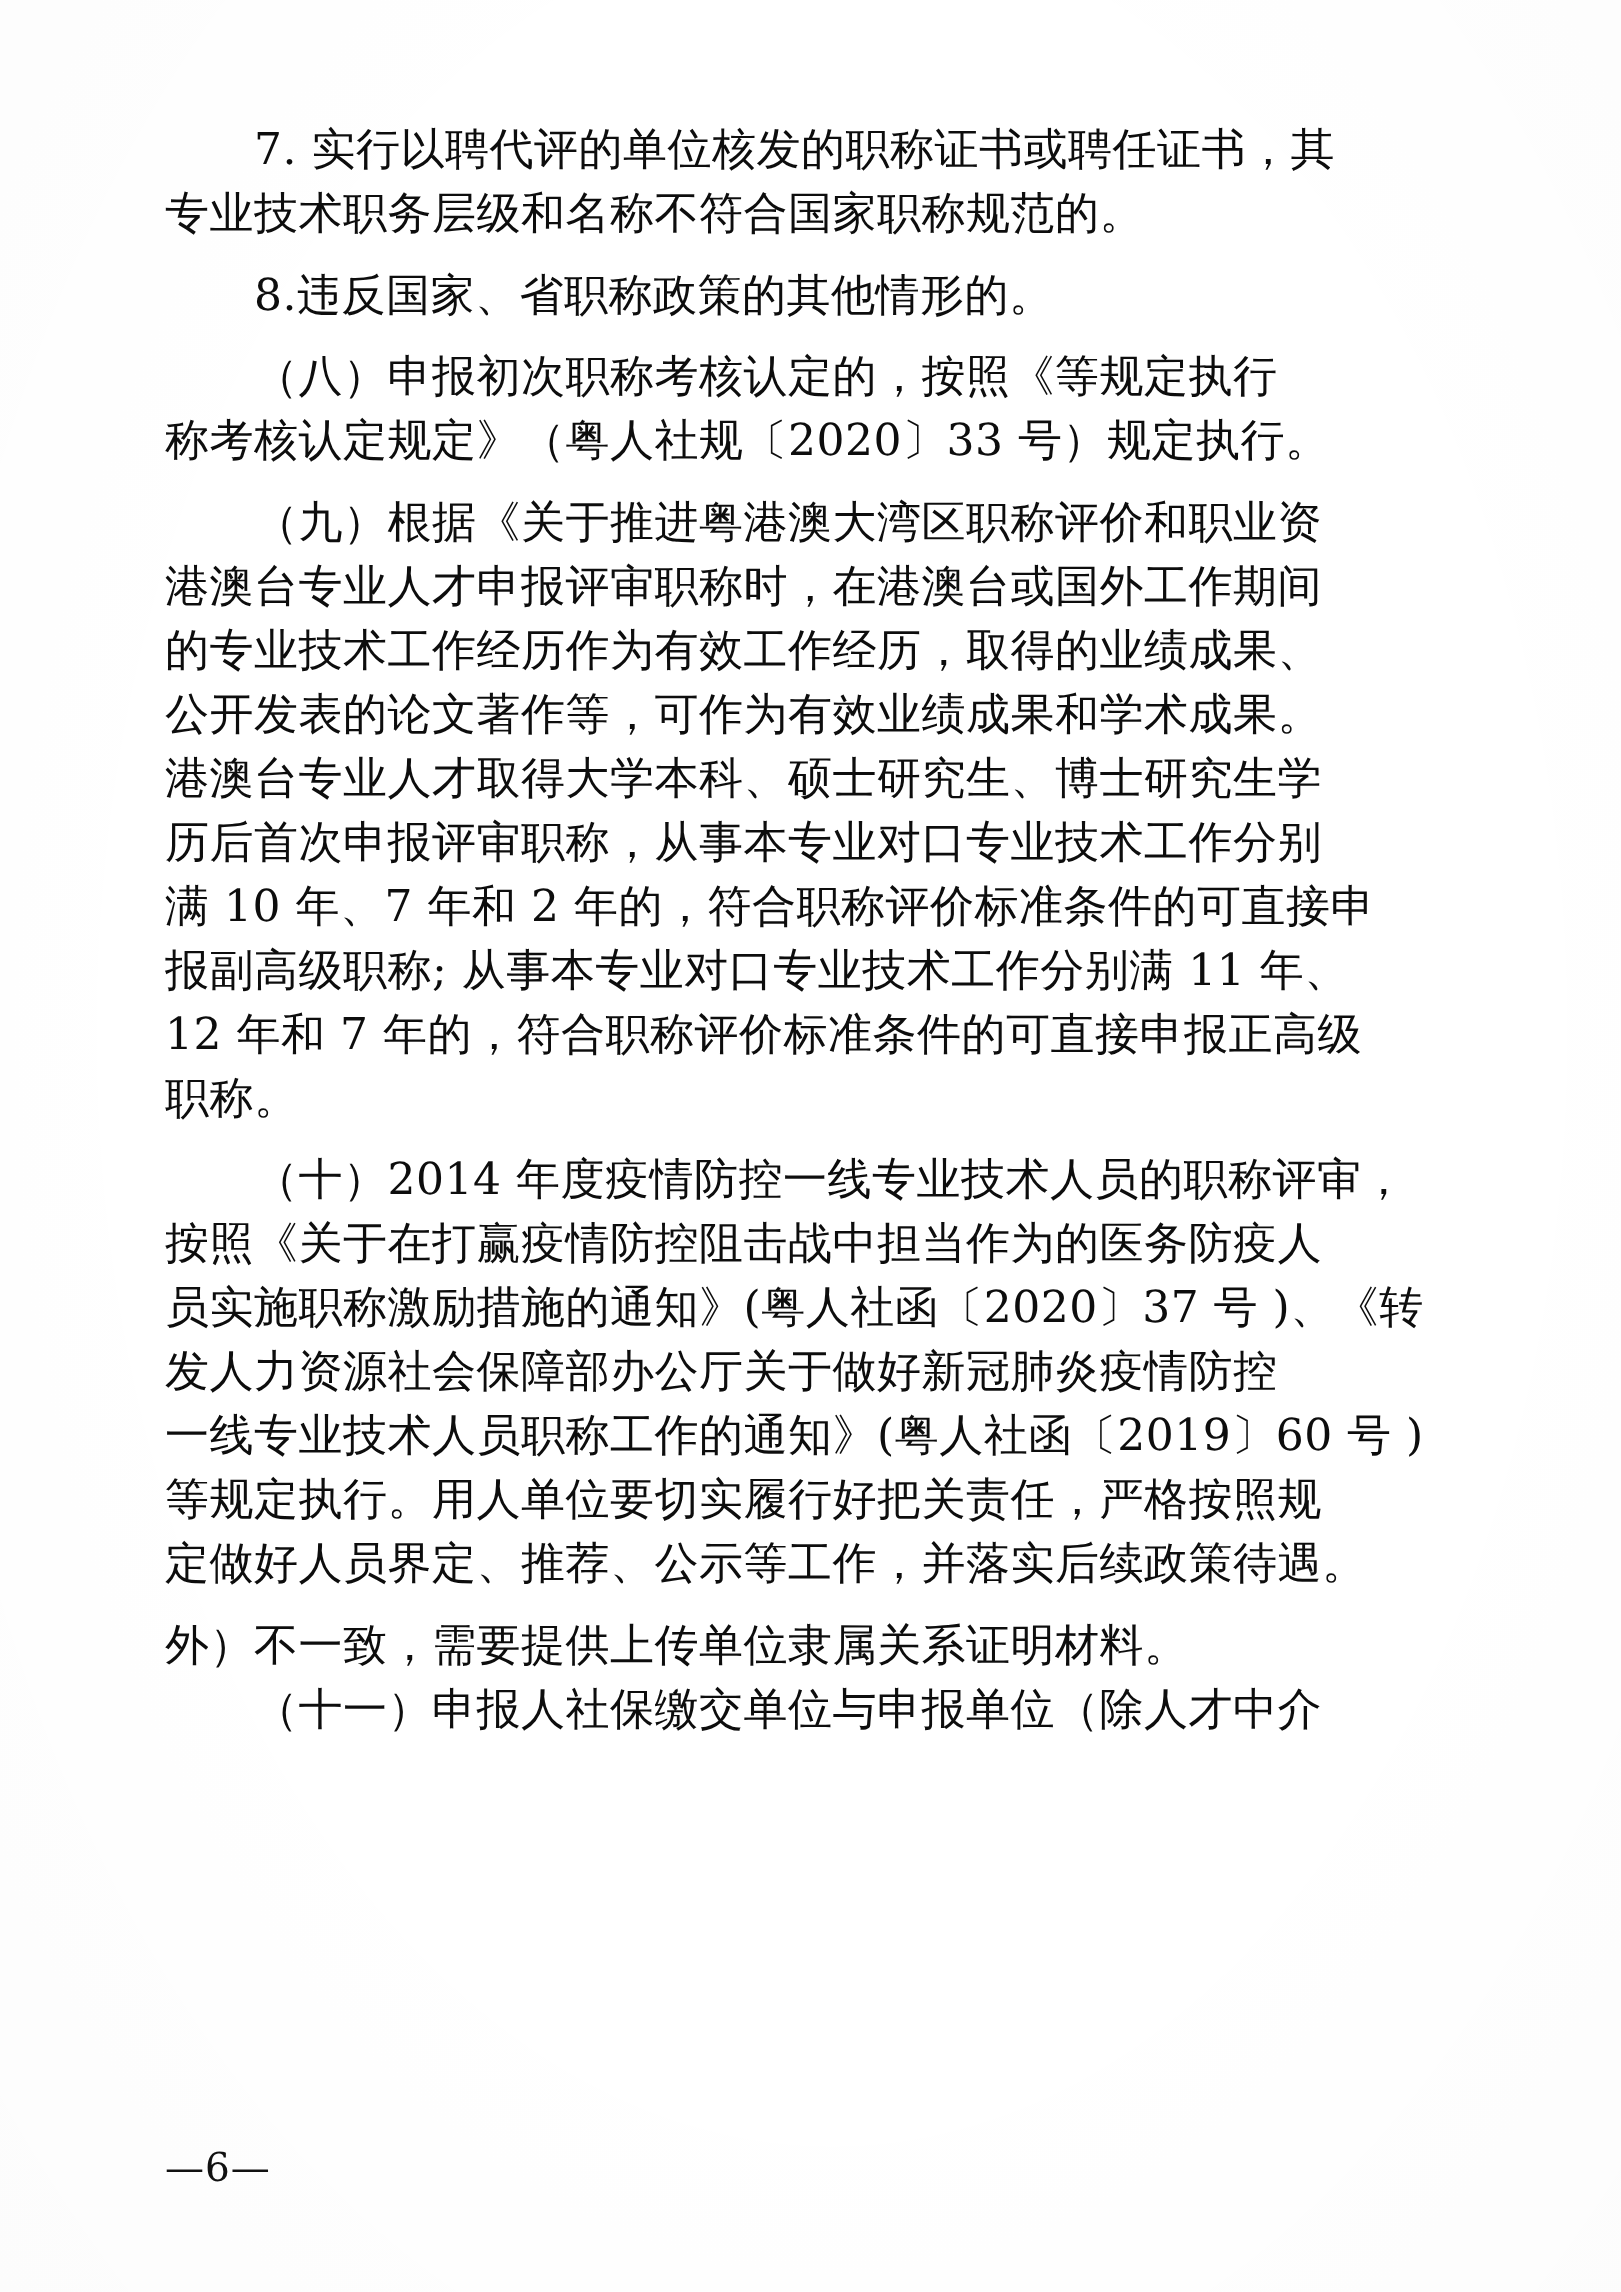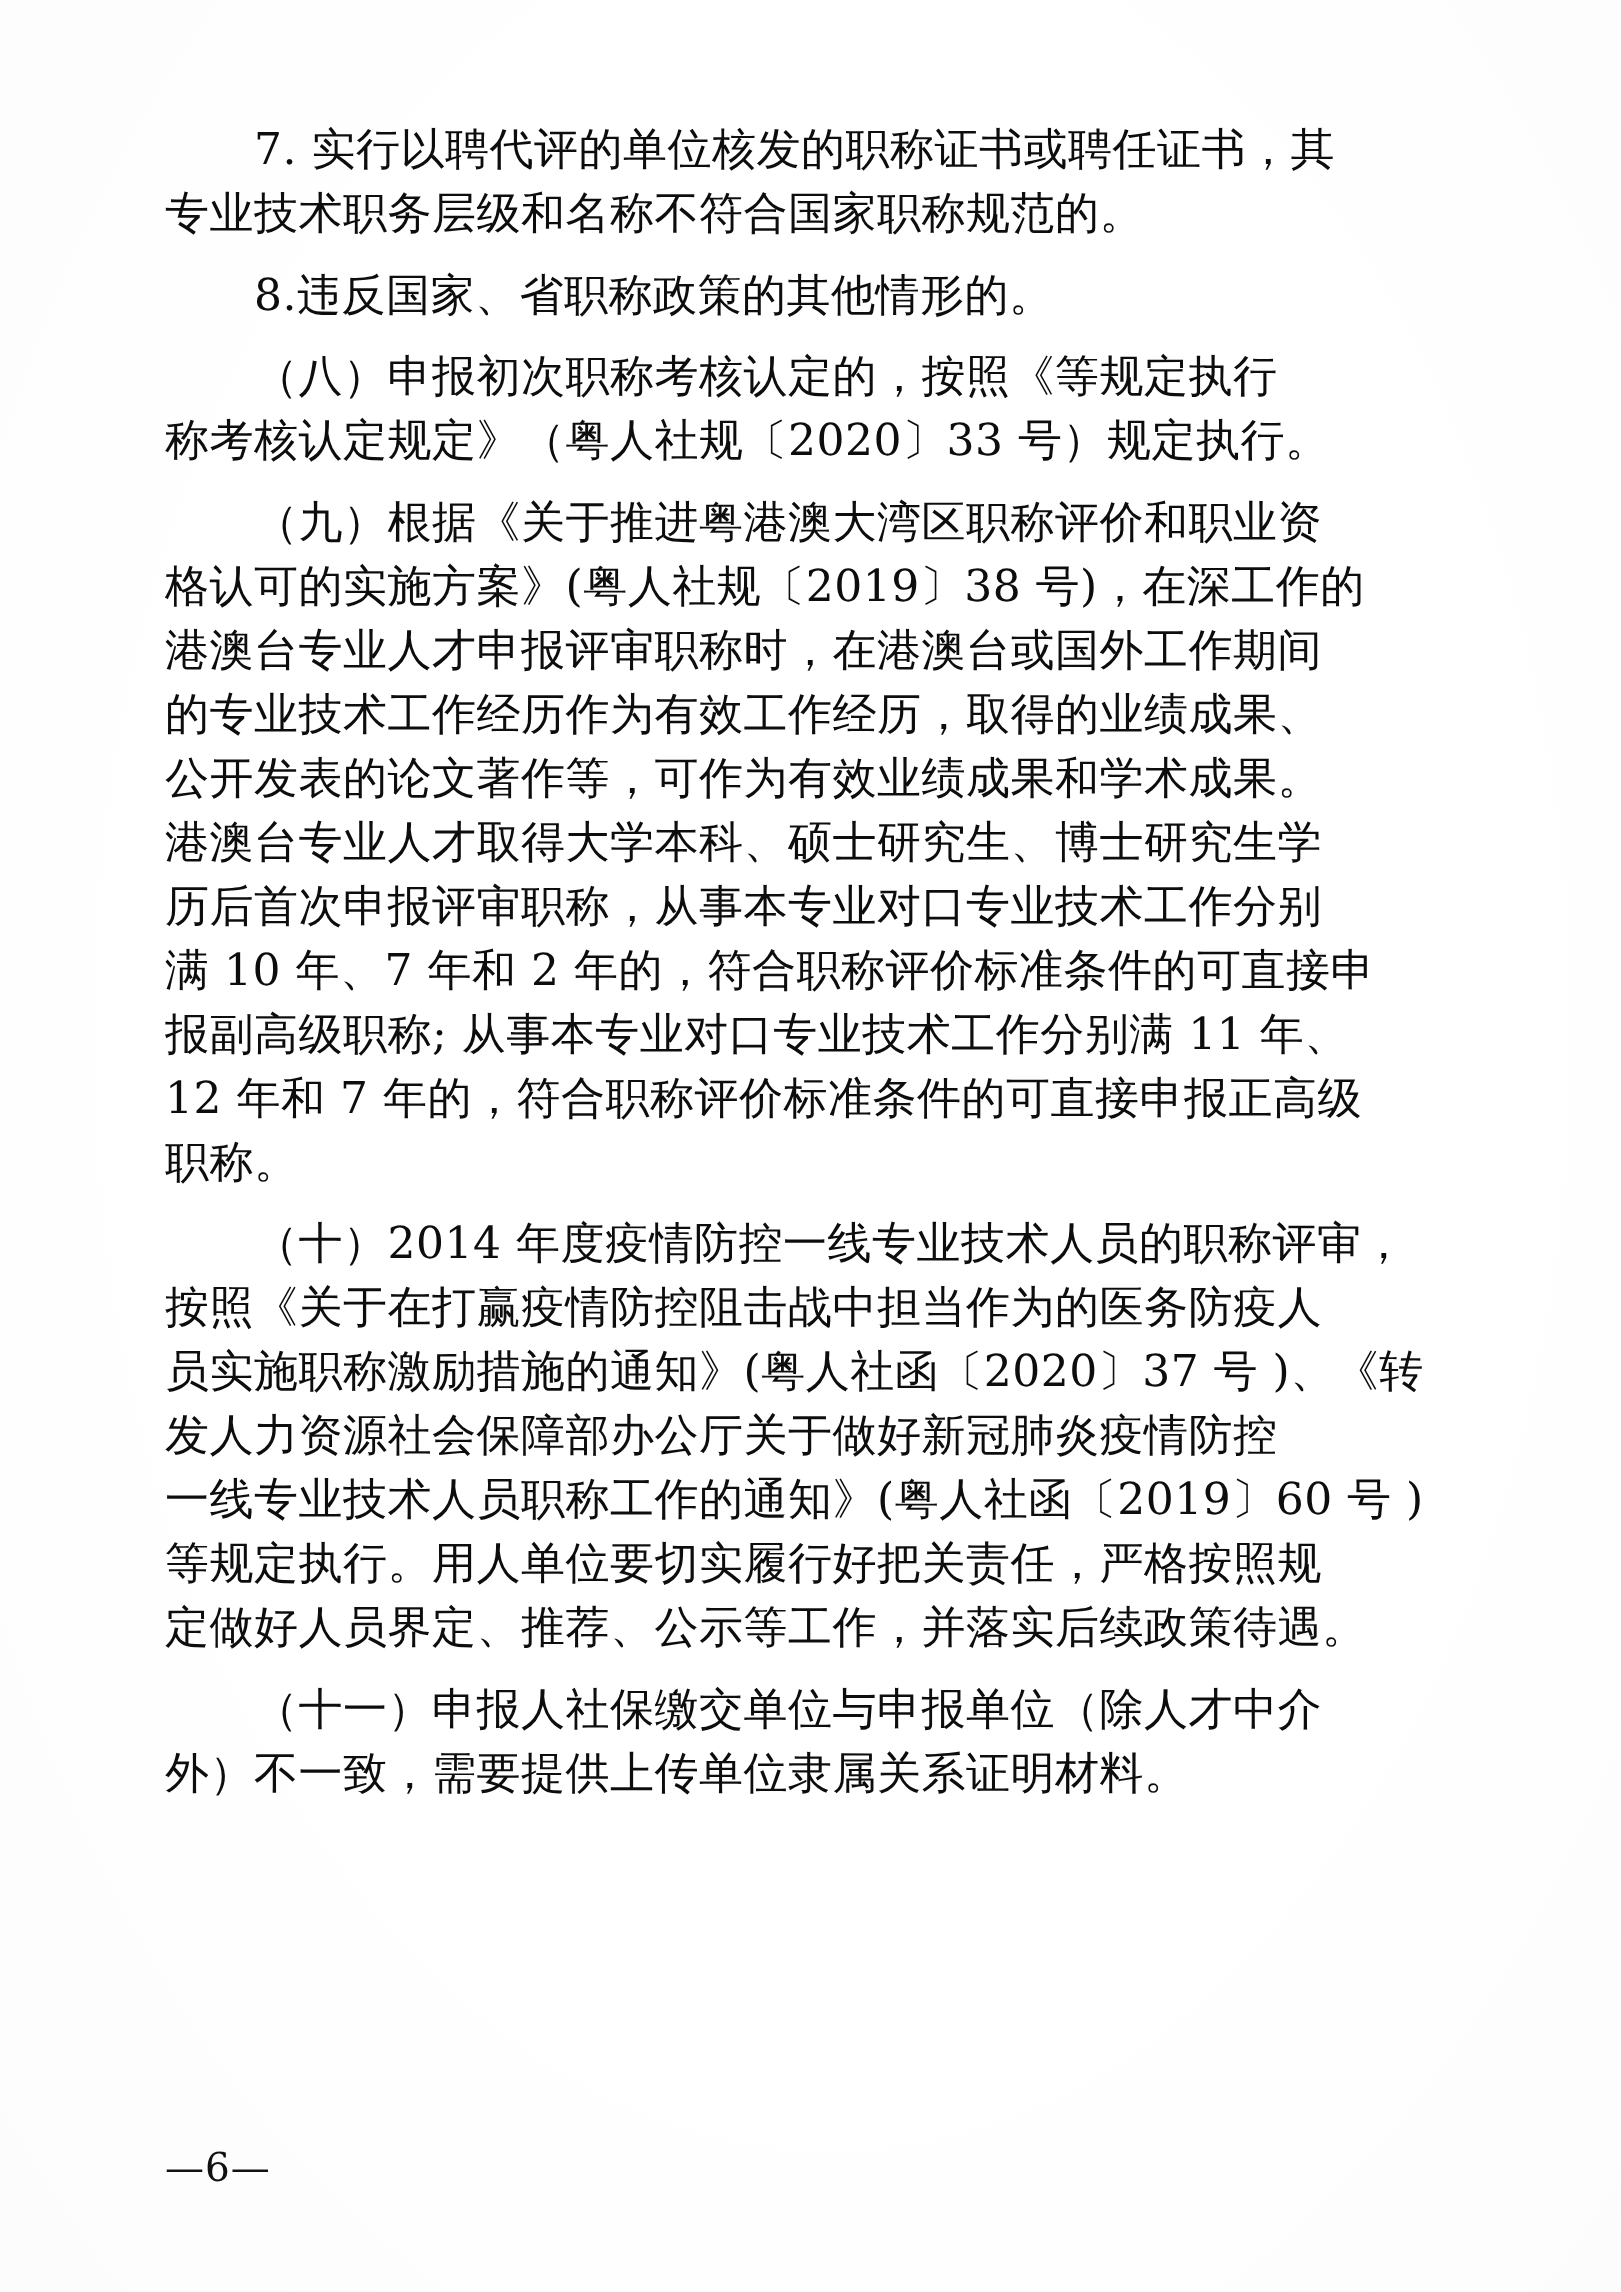--- a/index.html
+++ b/index.html
@@ -91,21 +91,20 @@
         <div class="line full">　　8.违反国家、省职称政策的其他情形的。</div>
       </div>
       <div class="para-gap"></div>
       <div class="para">
         <div class="line full">　　（八）申报初次职称考核认定的，按照《等规定执行</div>
         <div class="line full">称考核认定规定》（粤人社规〔2020〕33 号）规定执行。</div>
       </div>
       <div class="para-gap"></div>
       <div class="para">
         <div class="line full">　　（九）根据《关于推进粤港澳大湾区职称评价和职业资</div>
-        <div class="line full">格认可的实施方案》(粤人社规〔2019〕38 号)，在深工作的</div>
         <div class="line full">港澳台专业人才申报评审职称时，在港澳台或国外工作期间</div>
         <div class="line full">的专业技术工作经历作为有效工作经历，取得的业绩成果、</div>
         <div class="line full">公开发表的论文著作等，可作为有效业绩成果和学术成果。</div>
         <div class="line full">港澳台专业人才取得大学本科、硕士研究生、博士研究生学</div>
         <div class="line full">历后首次申报评审职称，从事本专业对口专业技术工作分别</div>
         <div class="line full">满 10 年、7 年和 2 年的，符合职称评价标准条件的可直接申</div>
         <div class="line full">报副高级职称; 从事本专业对口专业技术工作分别满 11 年、</div>
         <div class="line full">12 年和 7 年的，符合职称评价标准条件的可直接申报正高级</div>
         <div class="line full">职称。</div>
       </div>
@@ -114,22 +113,22 @@
         <div class="line full">　　（十）2014 年度疫情防控一线专业技术人员的职称评审，</div>
         <div class="line full">按照《关于在打赢疫情防控阻击战中担当作为的医务防疫人</div>
         <div class="line full">员实施职称激励措施的通知》(粤人社函〔2020〕37 号 )、《转</div>
         <div class="line full">发人力资源社会保障部办公厅关于做好新冠肺炎疫情防控</div>
         <div class="line full">一线专业技术人员职称工作的通知》(粤人社函〔2019〕60 号 )</div>
         <div class="line full">等规定执行。用人单位要切实履行好把关责任，严格按照规</div>
         <div class="line full">定做好人员界定、推荐、公示等工作，并落实后续政策待遇。</div>
       </div>
       <div class="para-gap"></div>
       <div class="para">
+        <div class="line full">外）不一致，需要提供上传单位隶属关系证明材料。</div>
         <div class="line full">　　（十一）申报人社保缴交单位与申报单位（除人才中介</div>
-        <div class="line full">外）不一致，需要提供上传单位隶属关系证明材料。</div>
       </div>
     </div>
 
   <div class="footer">
     <div class="footer-page">—6—</div>
   </div>
 
 </div>
 
 

